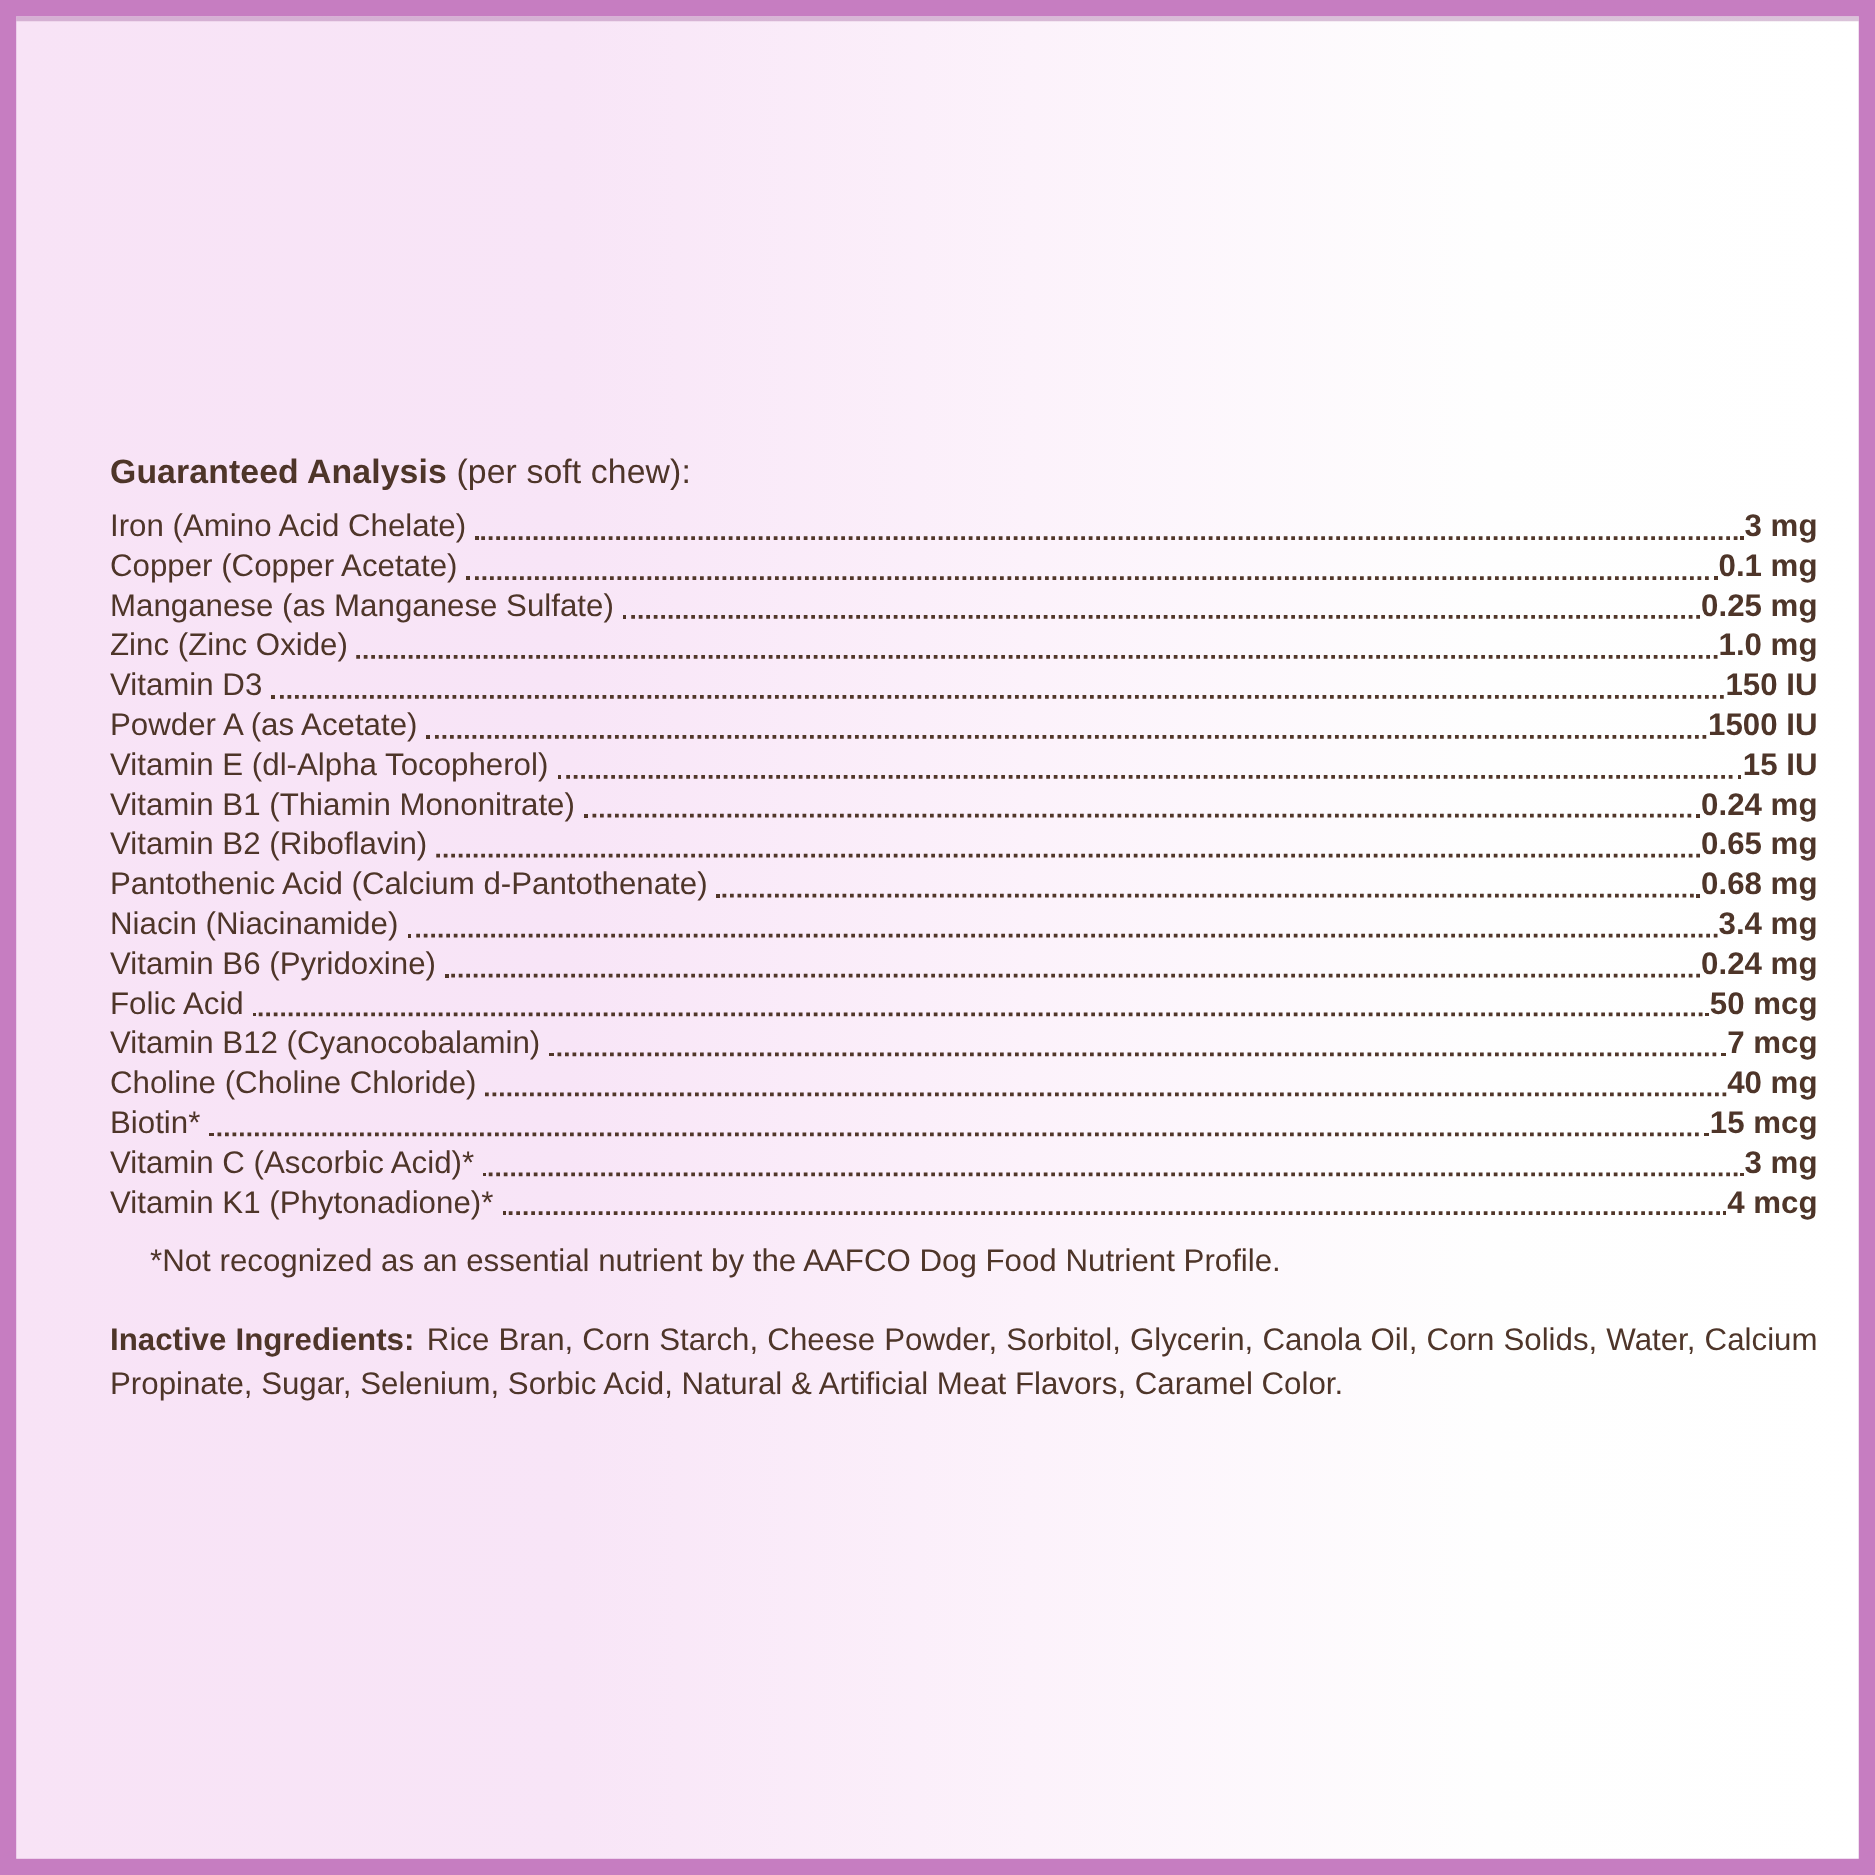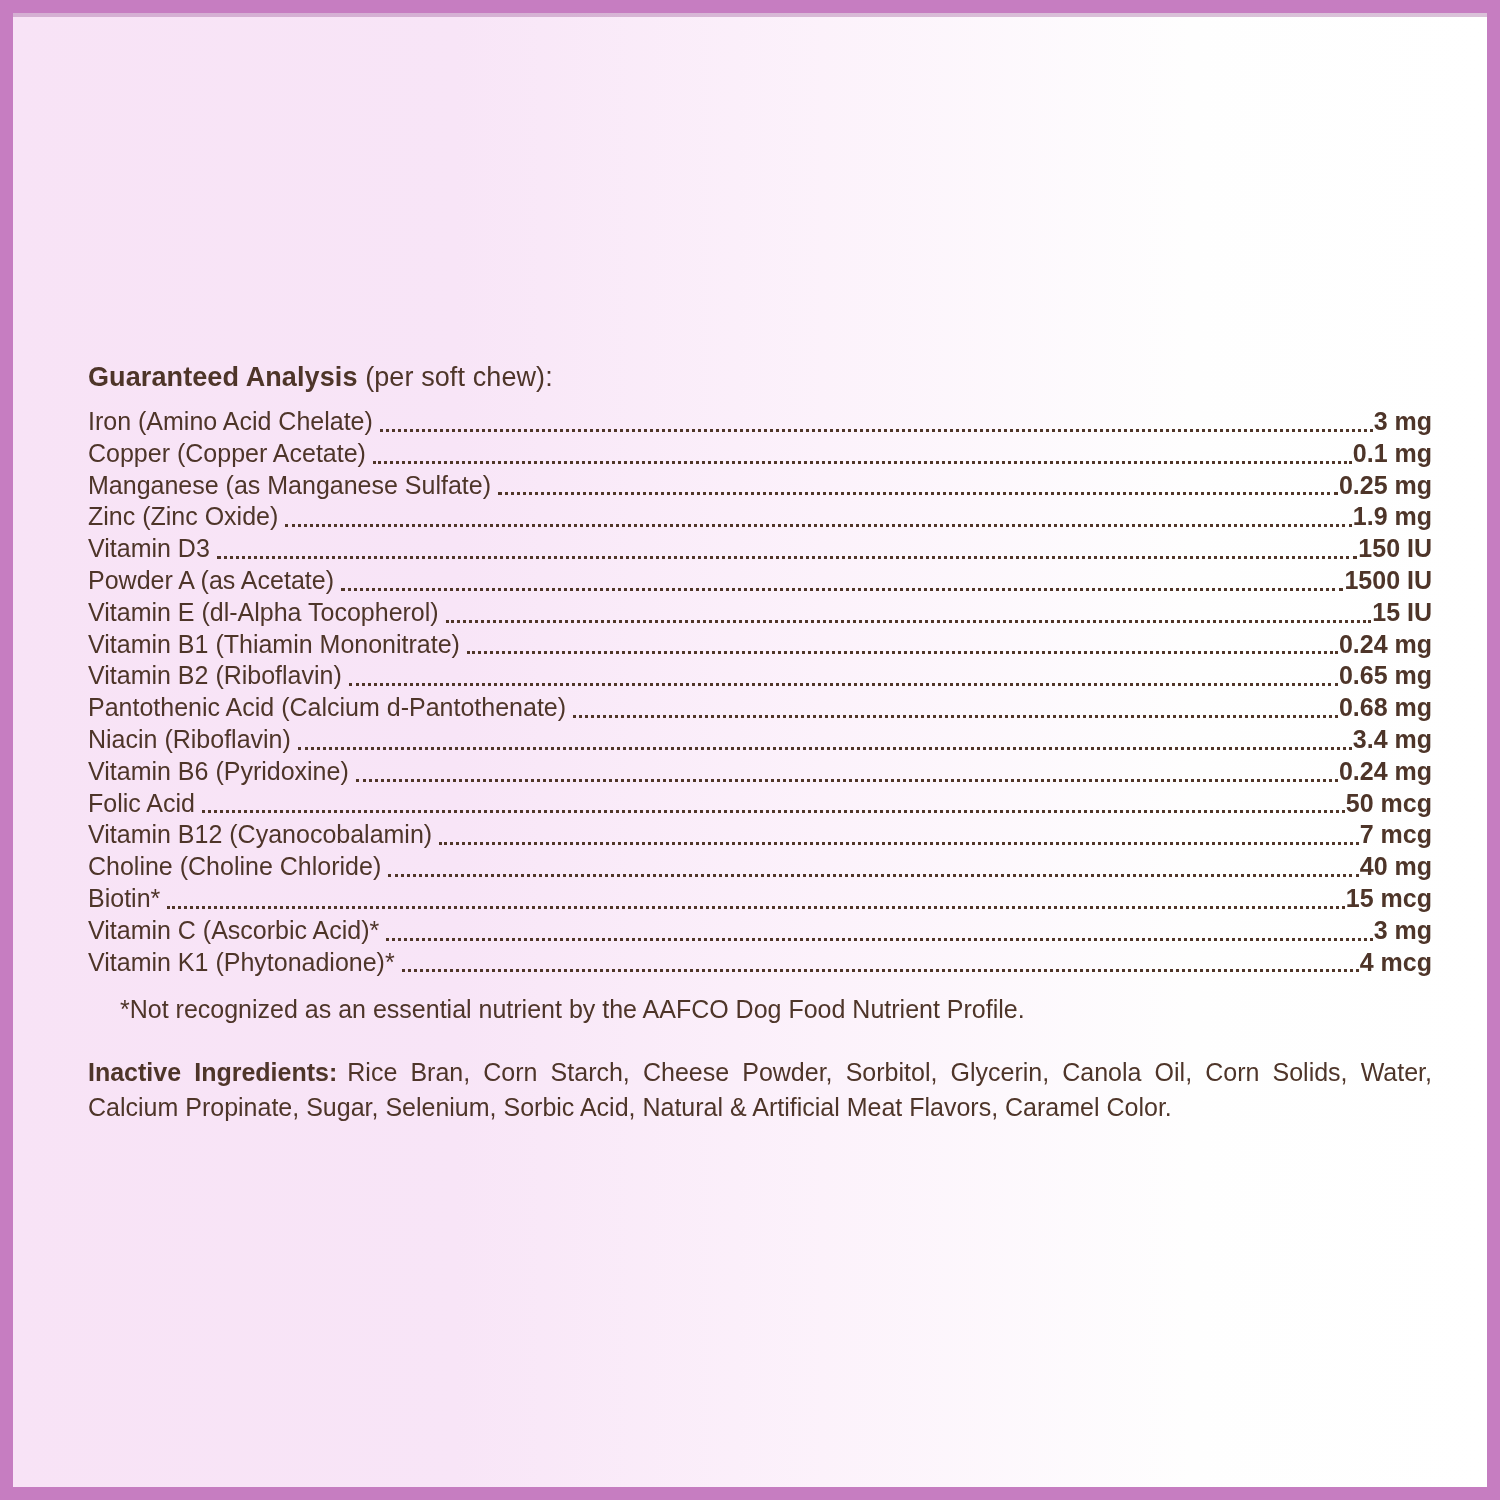--- a/index.html
+++ b/index.html
@@ -10,21 +10,21 @@
   .frame {
     box-sizing: border-box;
     width: 1500px; height: 1500px;
     border: 13px solid #c67dc1;
     background: linear-gradient(90deg, #f8e3f6 0%, #f8e5f7 30%, #fcf2fb 55%, #fefefe 80%, #ffffff 100%);
     box-shadow: inset 0 4px 0 rgba(150, 80, 145, 0.35);
     position: relative;
   }
   .content {
     box-sizing: border-box;
-    padding: 347px 55px 0 75px;
+    padding: 347px 33px 0 75px;
     color: #4e3529;
   }
   .ga-header {
     font-size: 27px;
     line-height: 34px;
     margin-bottom: 12px;
     letter-spacing: 0.1px;
   }
   .ga-title { font-weight: bold; }
   .ga-suffix { font-weight: normal; }
@@ -85,21 +85,21 @@
 
   <div class="row">
     <span class="row-label">Manganese (as Manganese Sulfate)</span>
     <span class="leader"></span>
     <span class="row-value">0.25 mg</span>
   </div>
 
   <div class="row">
     <span class="row-label">Zinc (Zinc Oxide)</span>
     <span class="leader"></span>
-    <span class="row-value">1.9 mg</span>
+    <span class="row-value">1.0 mg</span>
   </div>
 
   <div class="row">
     <span class="row-label">Vitamin D3</span>
     <span class="leader"></span>
     <span class="row-value">150 IU</span>
   </div>
 
   <div class="row">
     <span class="row-label">Powder A (as Acetate)</span>
@@ -125,21 +125,21 @@
     <span class="row-value">0.65 mg</span>
   </div>
 
   <div class="row">
     <span class="row-label">Pantothenic Acid (Calcium d-Pantothenate)</span>
     <span class="leader"></span>
     <span class="row-value">0.68 mg</span>
   </div>
 
   <div class="row">
-    <span class="row-label">Niacin (Riboflavin)</span>
+    <span class="row-label">Niacin (Niacinamide)</span>
     <span class="leader"></span>
     <span class="row-value">3.4 mg</span>
   </div>
 
   <div class="row">
     <span class="row-label">Vitamin B6 (Pyridoxine)</span>
     <span class="leader"></span>
     <span class="row-value">0.24 mg</span>
   </div>
 

